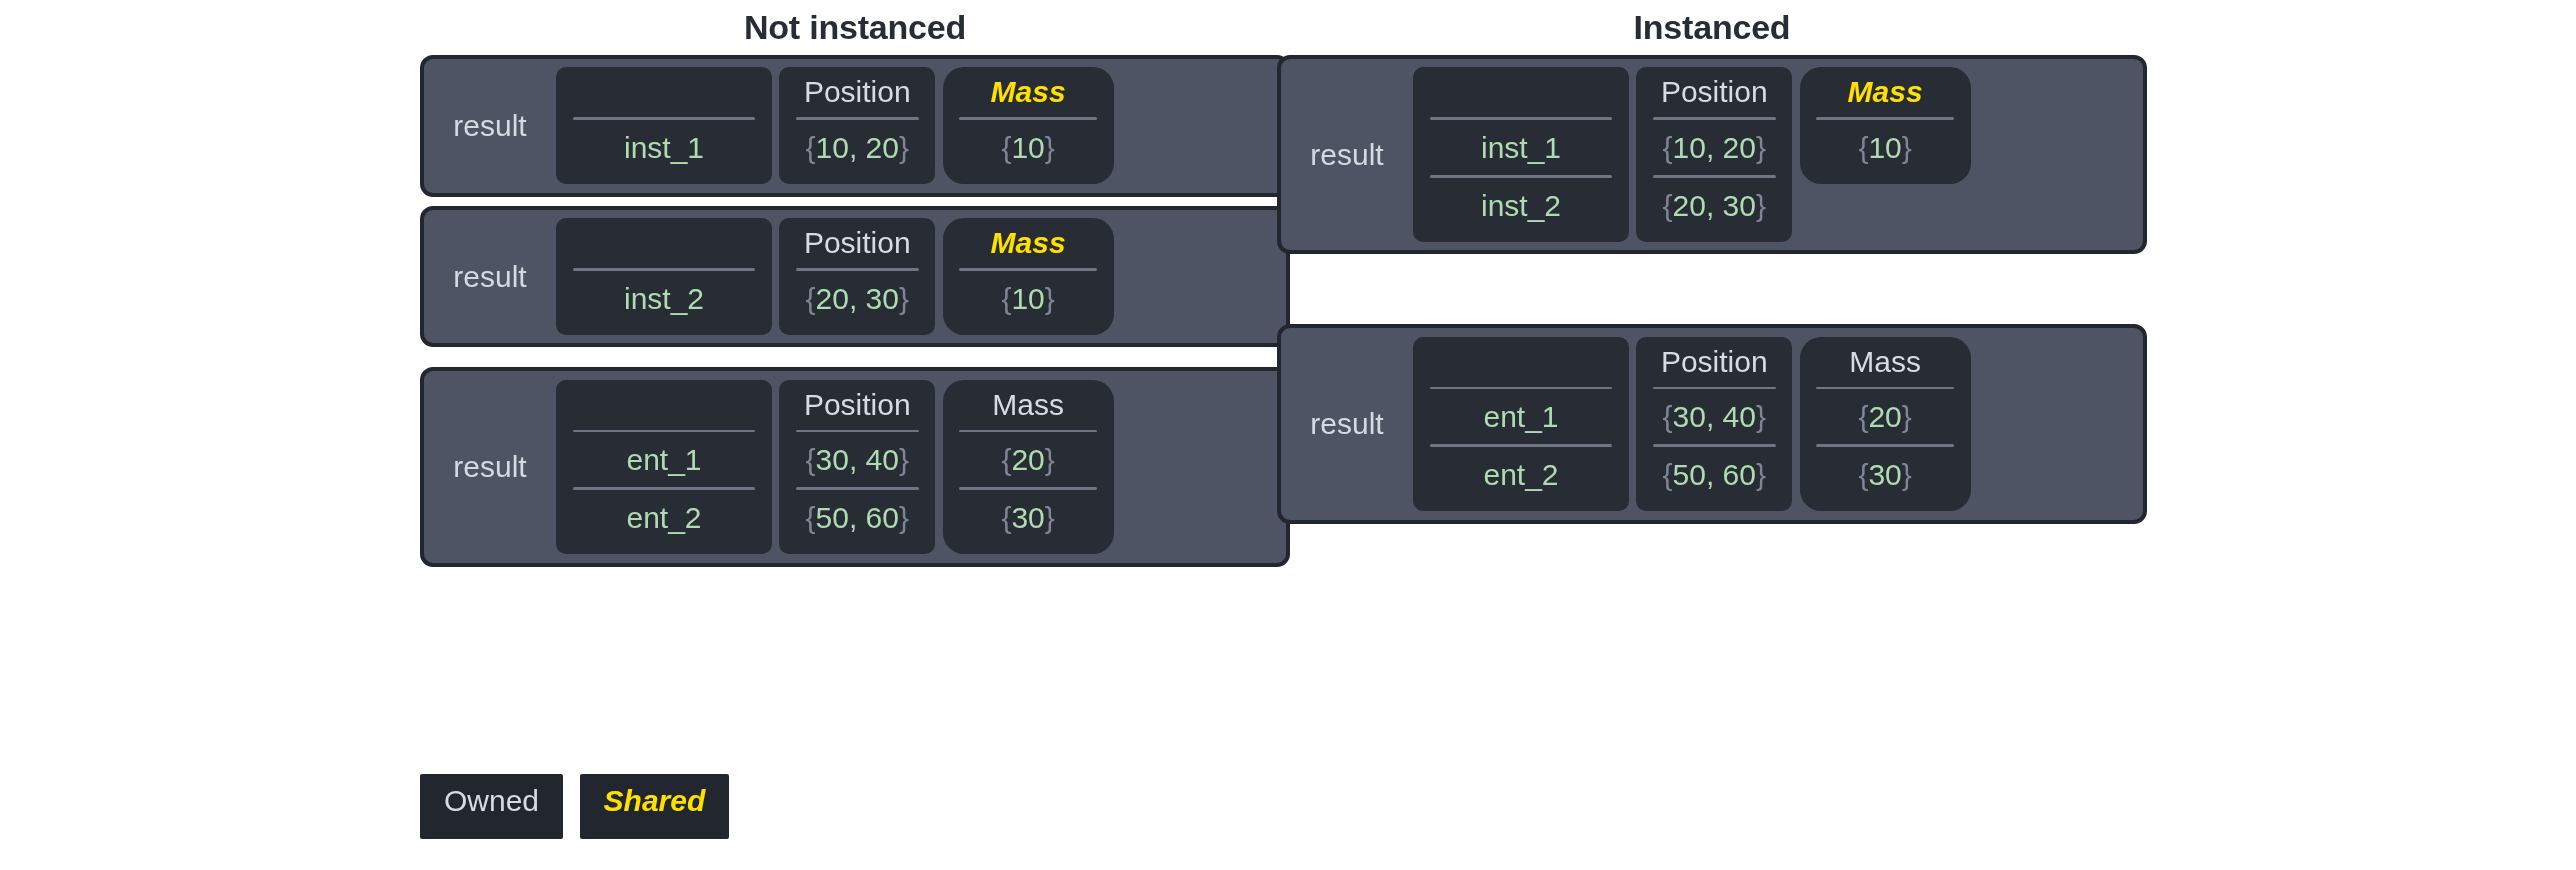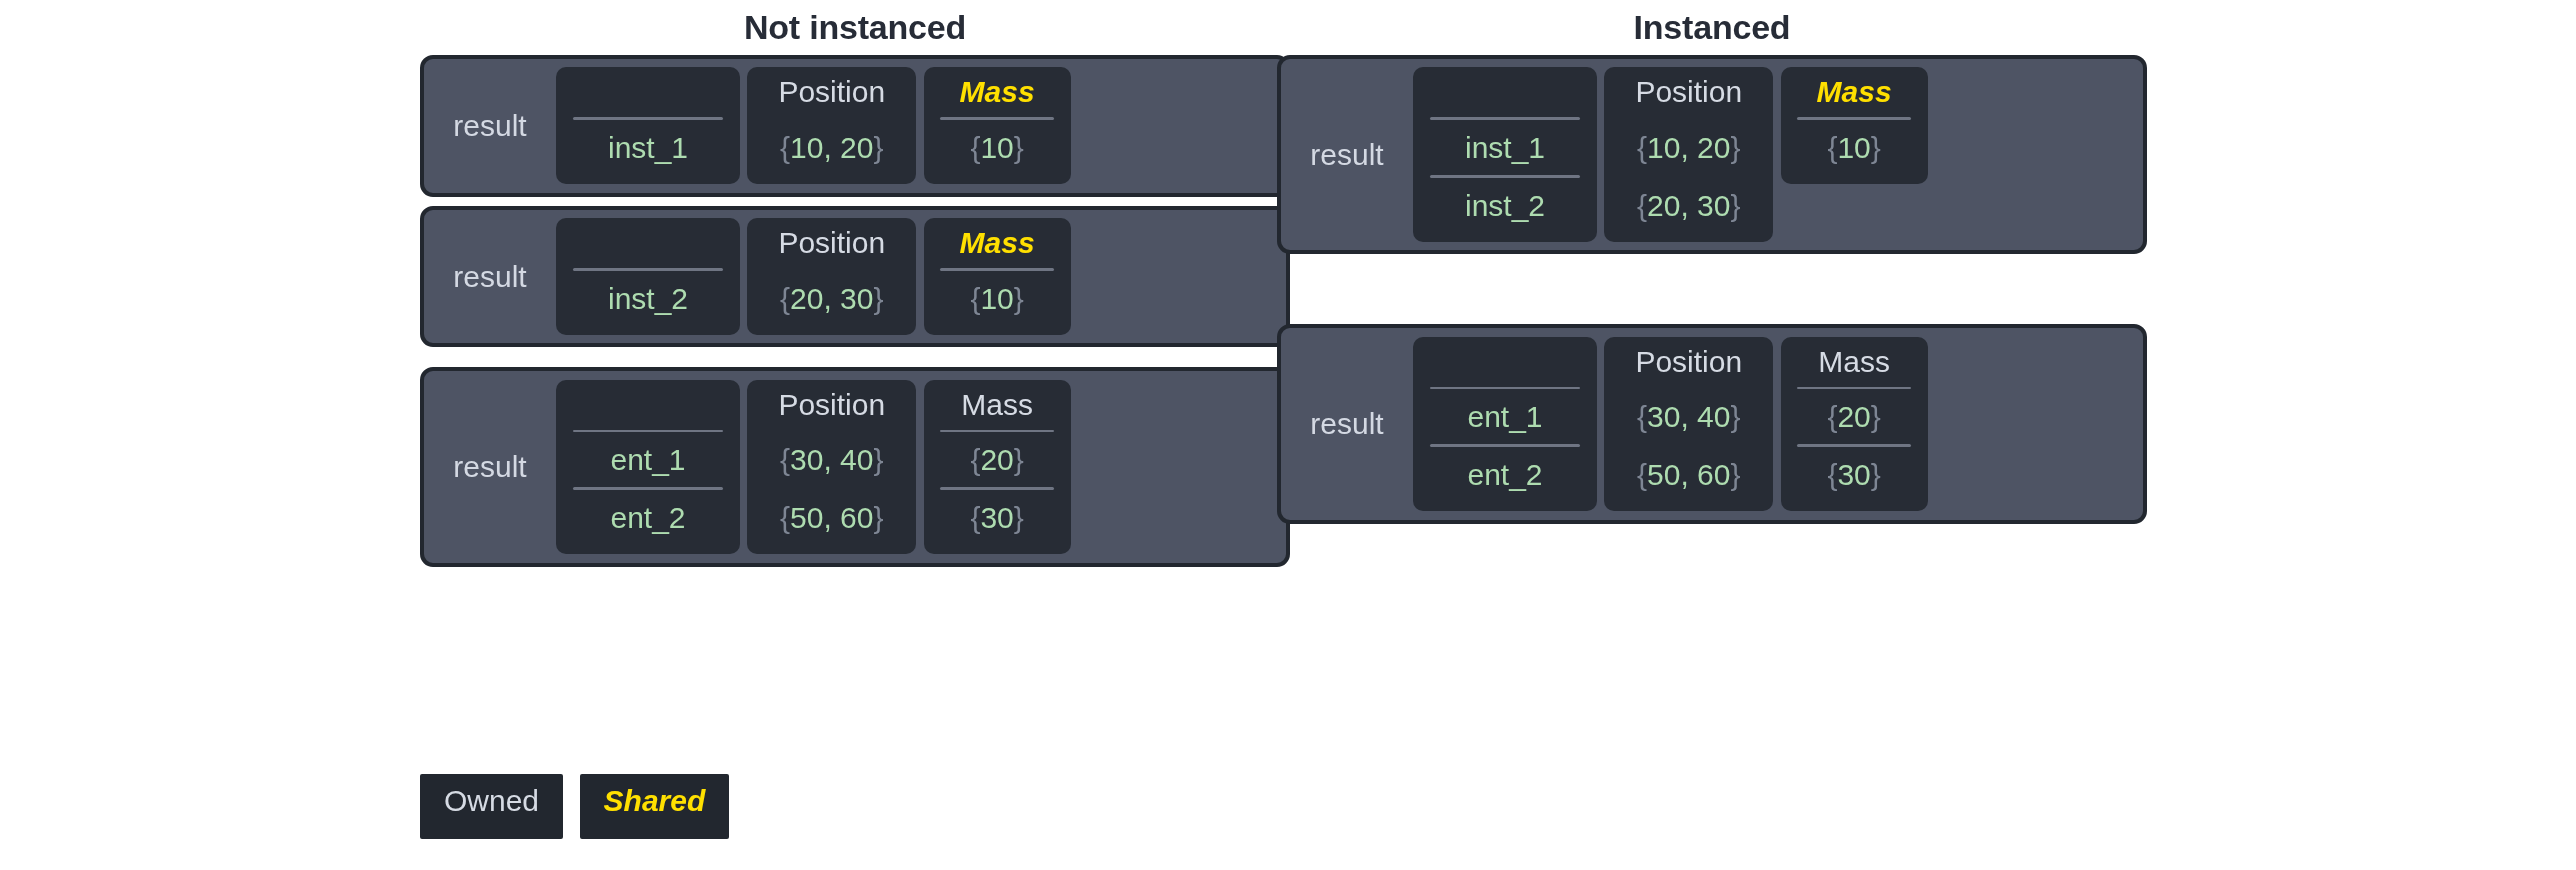--- a/index.html
+++ b/index.html
@@ -81,23 +81,23 @@
   .col {
     box-sizing: border-box;
     background: #272c35;
     border-radius: 10px;
     display: flex;
     flex-direction: column;
     align-items: stretch;
     padding: 0 13px 9.2px 13px;
     flex: 0 0 auto;
   }
-  .col.id   { width: 184px; }
-  .col.pos  { width: 169px; align-items: center; }
-  .col.mass { width: 147px; }
+  .col.id   { width: 216px; }
+  .col.pos  { width: 156px; }
+  .col.mass { width: 171px; border-radius: 21px; }
 
   .col-head {
     height: 50px;
     line-height: 50px;
     text-align: center;
     font-size: 30px;
     color: #d6dbe4;
     white-space: nowrap;
     overflow: hidden;
   }

